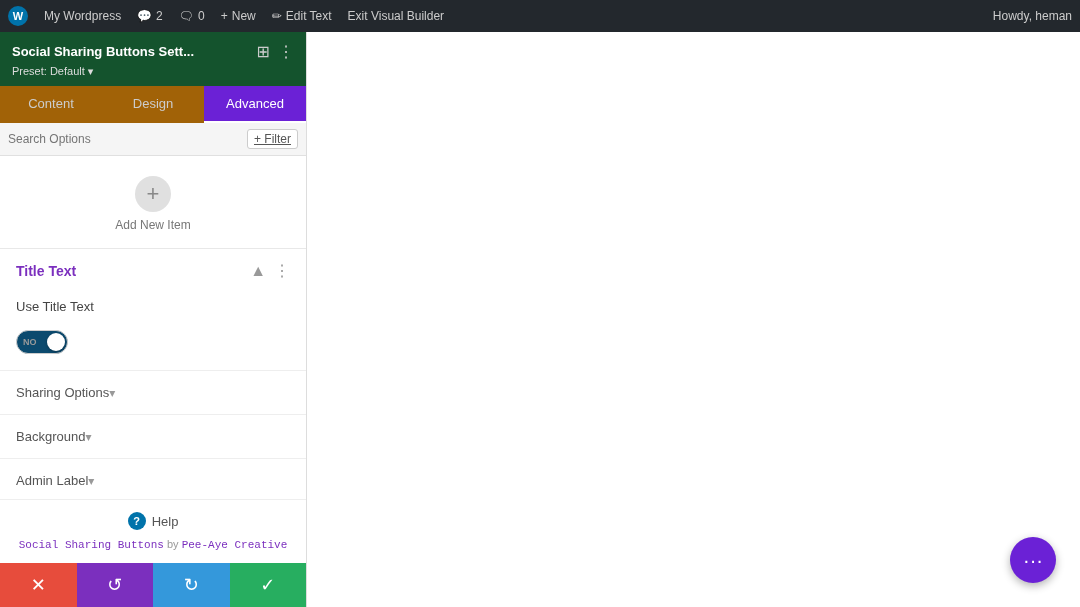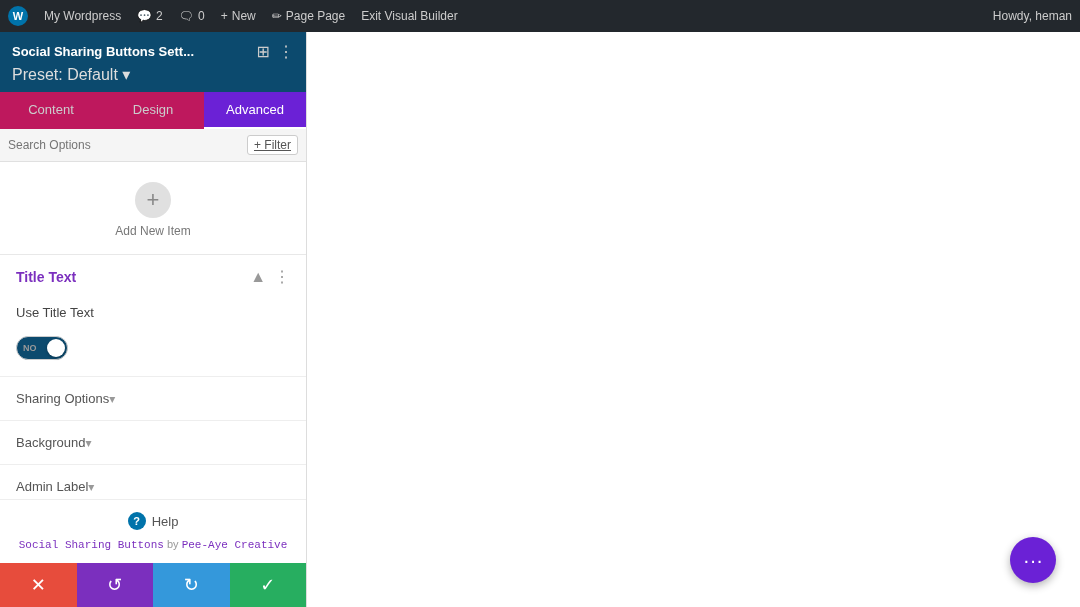--- a/index.html
+++ b/index.html
@@ -56,51 +56,51 @@
       background: #fff;
       display: flex;
       flex-direction: column;
       border-right: 1px solid #ddd;
       flex-shrink: 0;
       overflow: hidden;
     }
 
     
     .panel-header {
-      background: #0c4a6e;
+      background: #14532d;
       padding: 10px 12px 8px;
       color: white;
     }
     .panel-title-row {
       display: flex;
       align-items: center;
       justify-content: space-between;
       margin-bottom: 4px;
     }
     .panel-title {
       font-size: 13px;
       font-weight: 600;
       color: white;
     }
     .panel-title-icons {
       display: flex;
       gap: 8px;
       align-items: center;
     }
     .panel-preset {
-      font-size: 16px;
+      font-size: 11px;
       color: #ccc;
       cursor: pointer;
     }
     .panel-preset span { color: #ddd; }
 
     
     .tabs {
       display: flex;
-      background: #be185d;
+      background: #a16207;
     }
     .tab {
       flex: 1;
       text-align: center;
       padding: 10px 4px;
       font-size: 13px;
       color: #ccc;
       cursor: pointer;
       border-bottom: 2px solid transparent;
     }
@@ -376,21 +376,21 @@
   <a class="topbar-item">
     <span>🗨</span>
     <span>0</span>
   </a>
   <a class="topbar-item">
     <span>+</span>
     <span>New</span>
   </a>
   <a class="topbar-item">
     <span>✏</span>
-    <span>Page Page</span>
+    <span>Edit Text</span>
   </a>
   <a class="topbar-item">
     <span>Exit Visual Builder</span>
   </a>
   <div class="topbar-right">Howdy, heman</div>
 </div>
 
 <div class="main-layout">
 
   <div class="left-panel">

